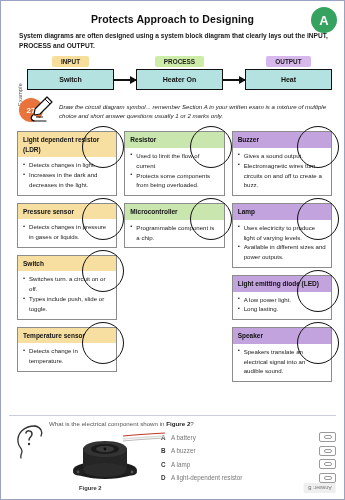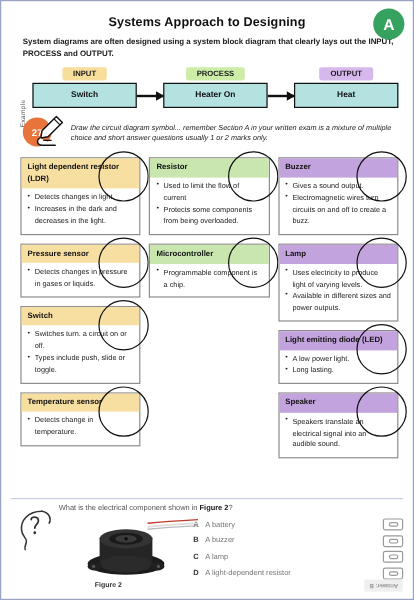--- a/index.html
+++ b/index.html
@@ -198,21 +198,21 @@
     padding: 2px 4px;
     transform: rotate(180deg);
   }
 </style>
 </head>
 <body>
 
 <div id="page">
 
   <div class="badge-a">A</div>
-  <div class="title">Systems Approach to Designing</div>
+  <div class="title">Protects Approach to Designing</div>
   <div class="intro">System diagrams are often designed using a system block diagram that clearly lays out the INPUT, PROCESS and OUTPUT.</div>
 
   <div class="example-wrap">
     <div class="example-label">
       <span>Example</span>
     </div>
 
     <div class="tags">
       <div class="tag-cell">
         <div class="tag input">INPUT</div>

